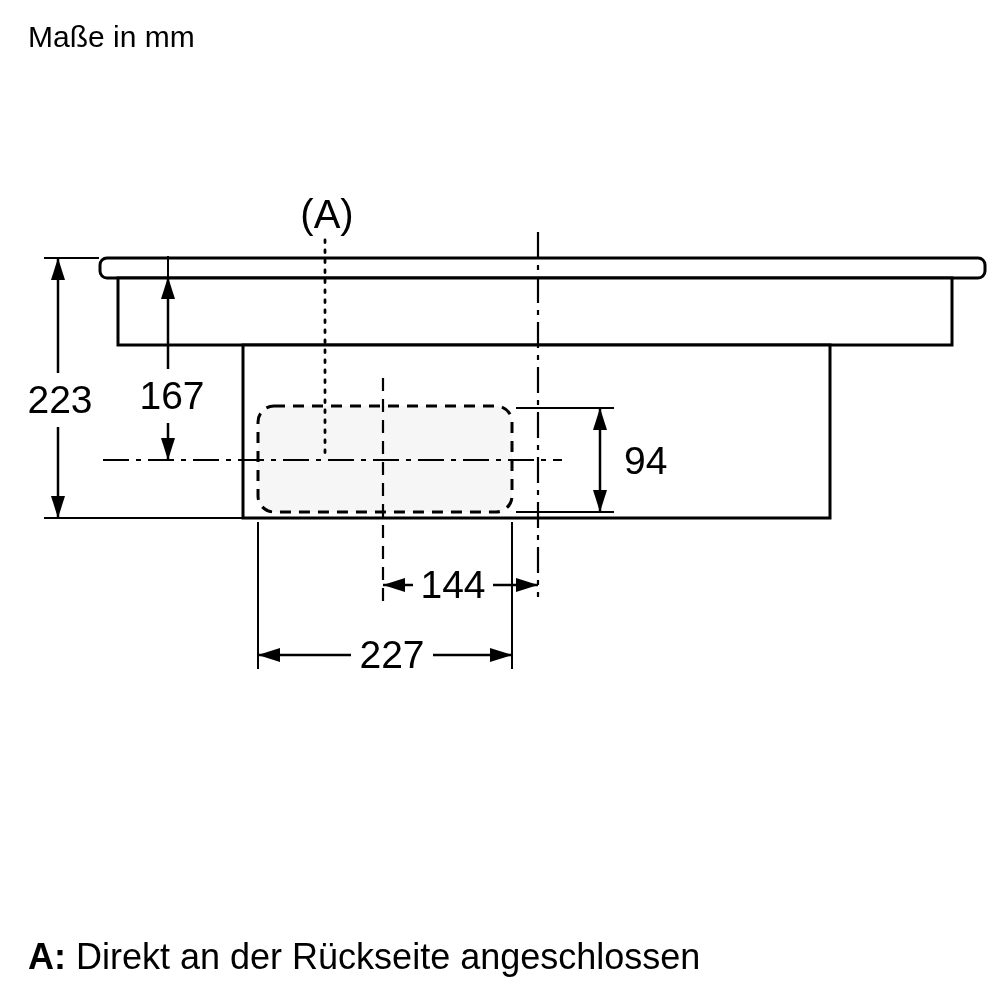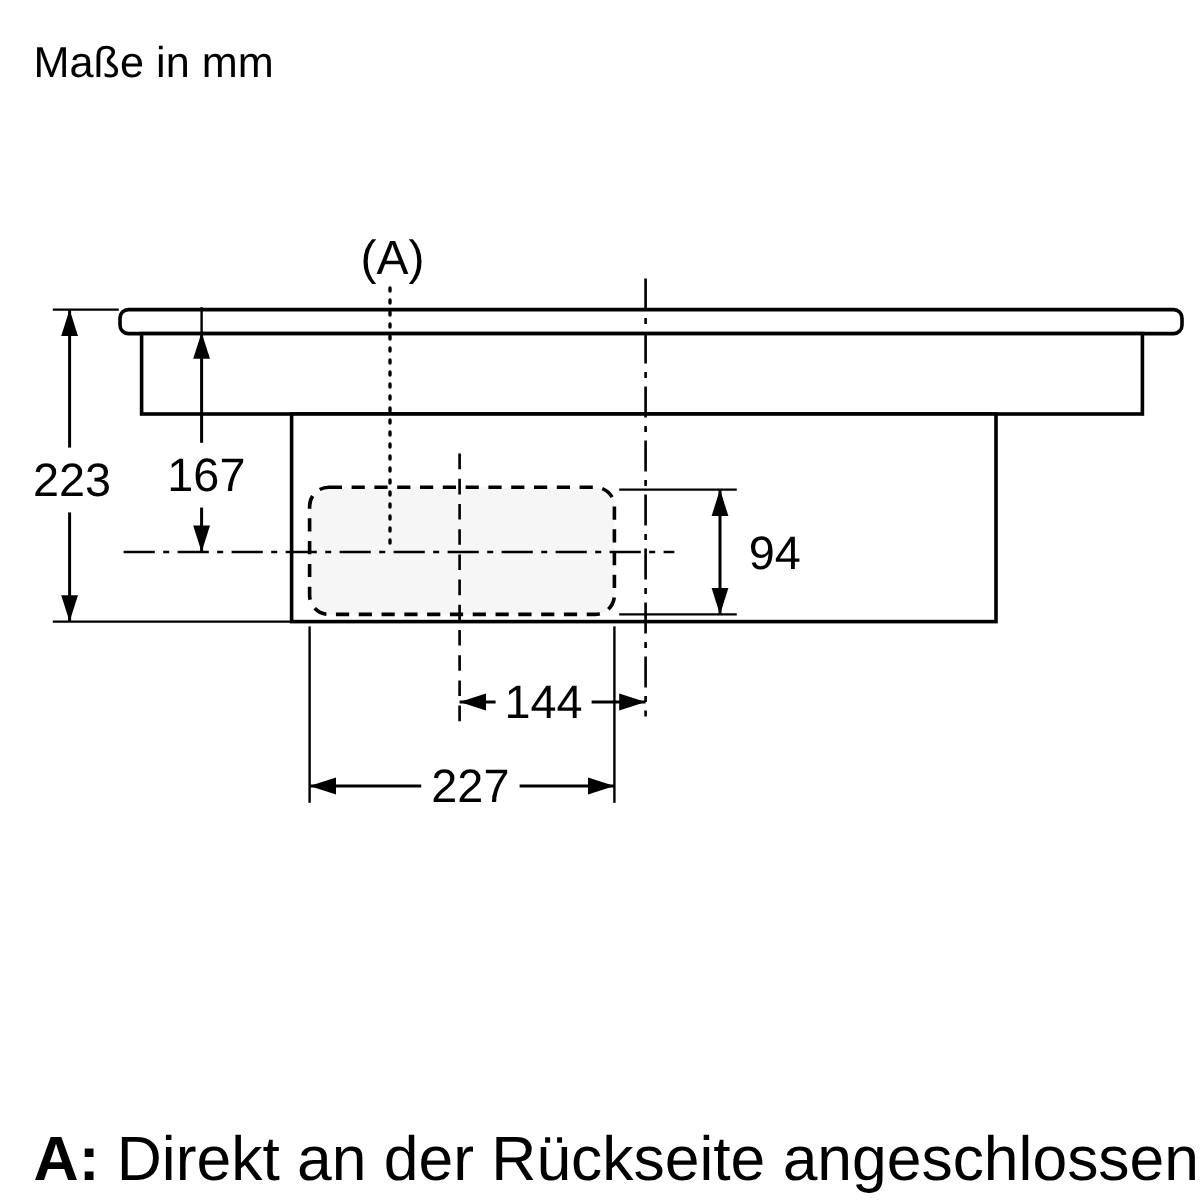--- a/index.html
+++ b/index.html
@@ -8,30 +8,30 @@
     width: 1000px;
     height: 1000px;
     background: #ffffff;
     color: #000000;
     font-family: "Liberation Sans", sans-serif;
     overflow: hidden;
   }
   .title {
     position: absolute;
     left: 28px;
-    top: 27px;
-    font-size: 36px;
+    top: 12px;
+    font-size: 30px;
     line-height: 49px;
     color: #000;
   }
   .footnote {
     position: absolute;
     left: 28px;
     top: 936px;
-    font-size: 52px;
+    font-size: 36px;
     color: #000;
     white-space: pre;
   }
   .bold { font-weight: 700; }
   svg.diagram {
     position: absolute;
     left: 0;
     top: 0;
     font-family: "Liberation Sans", sans-serif;
   }

